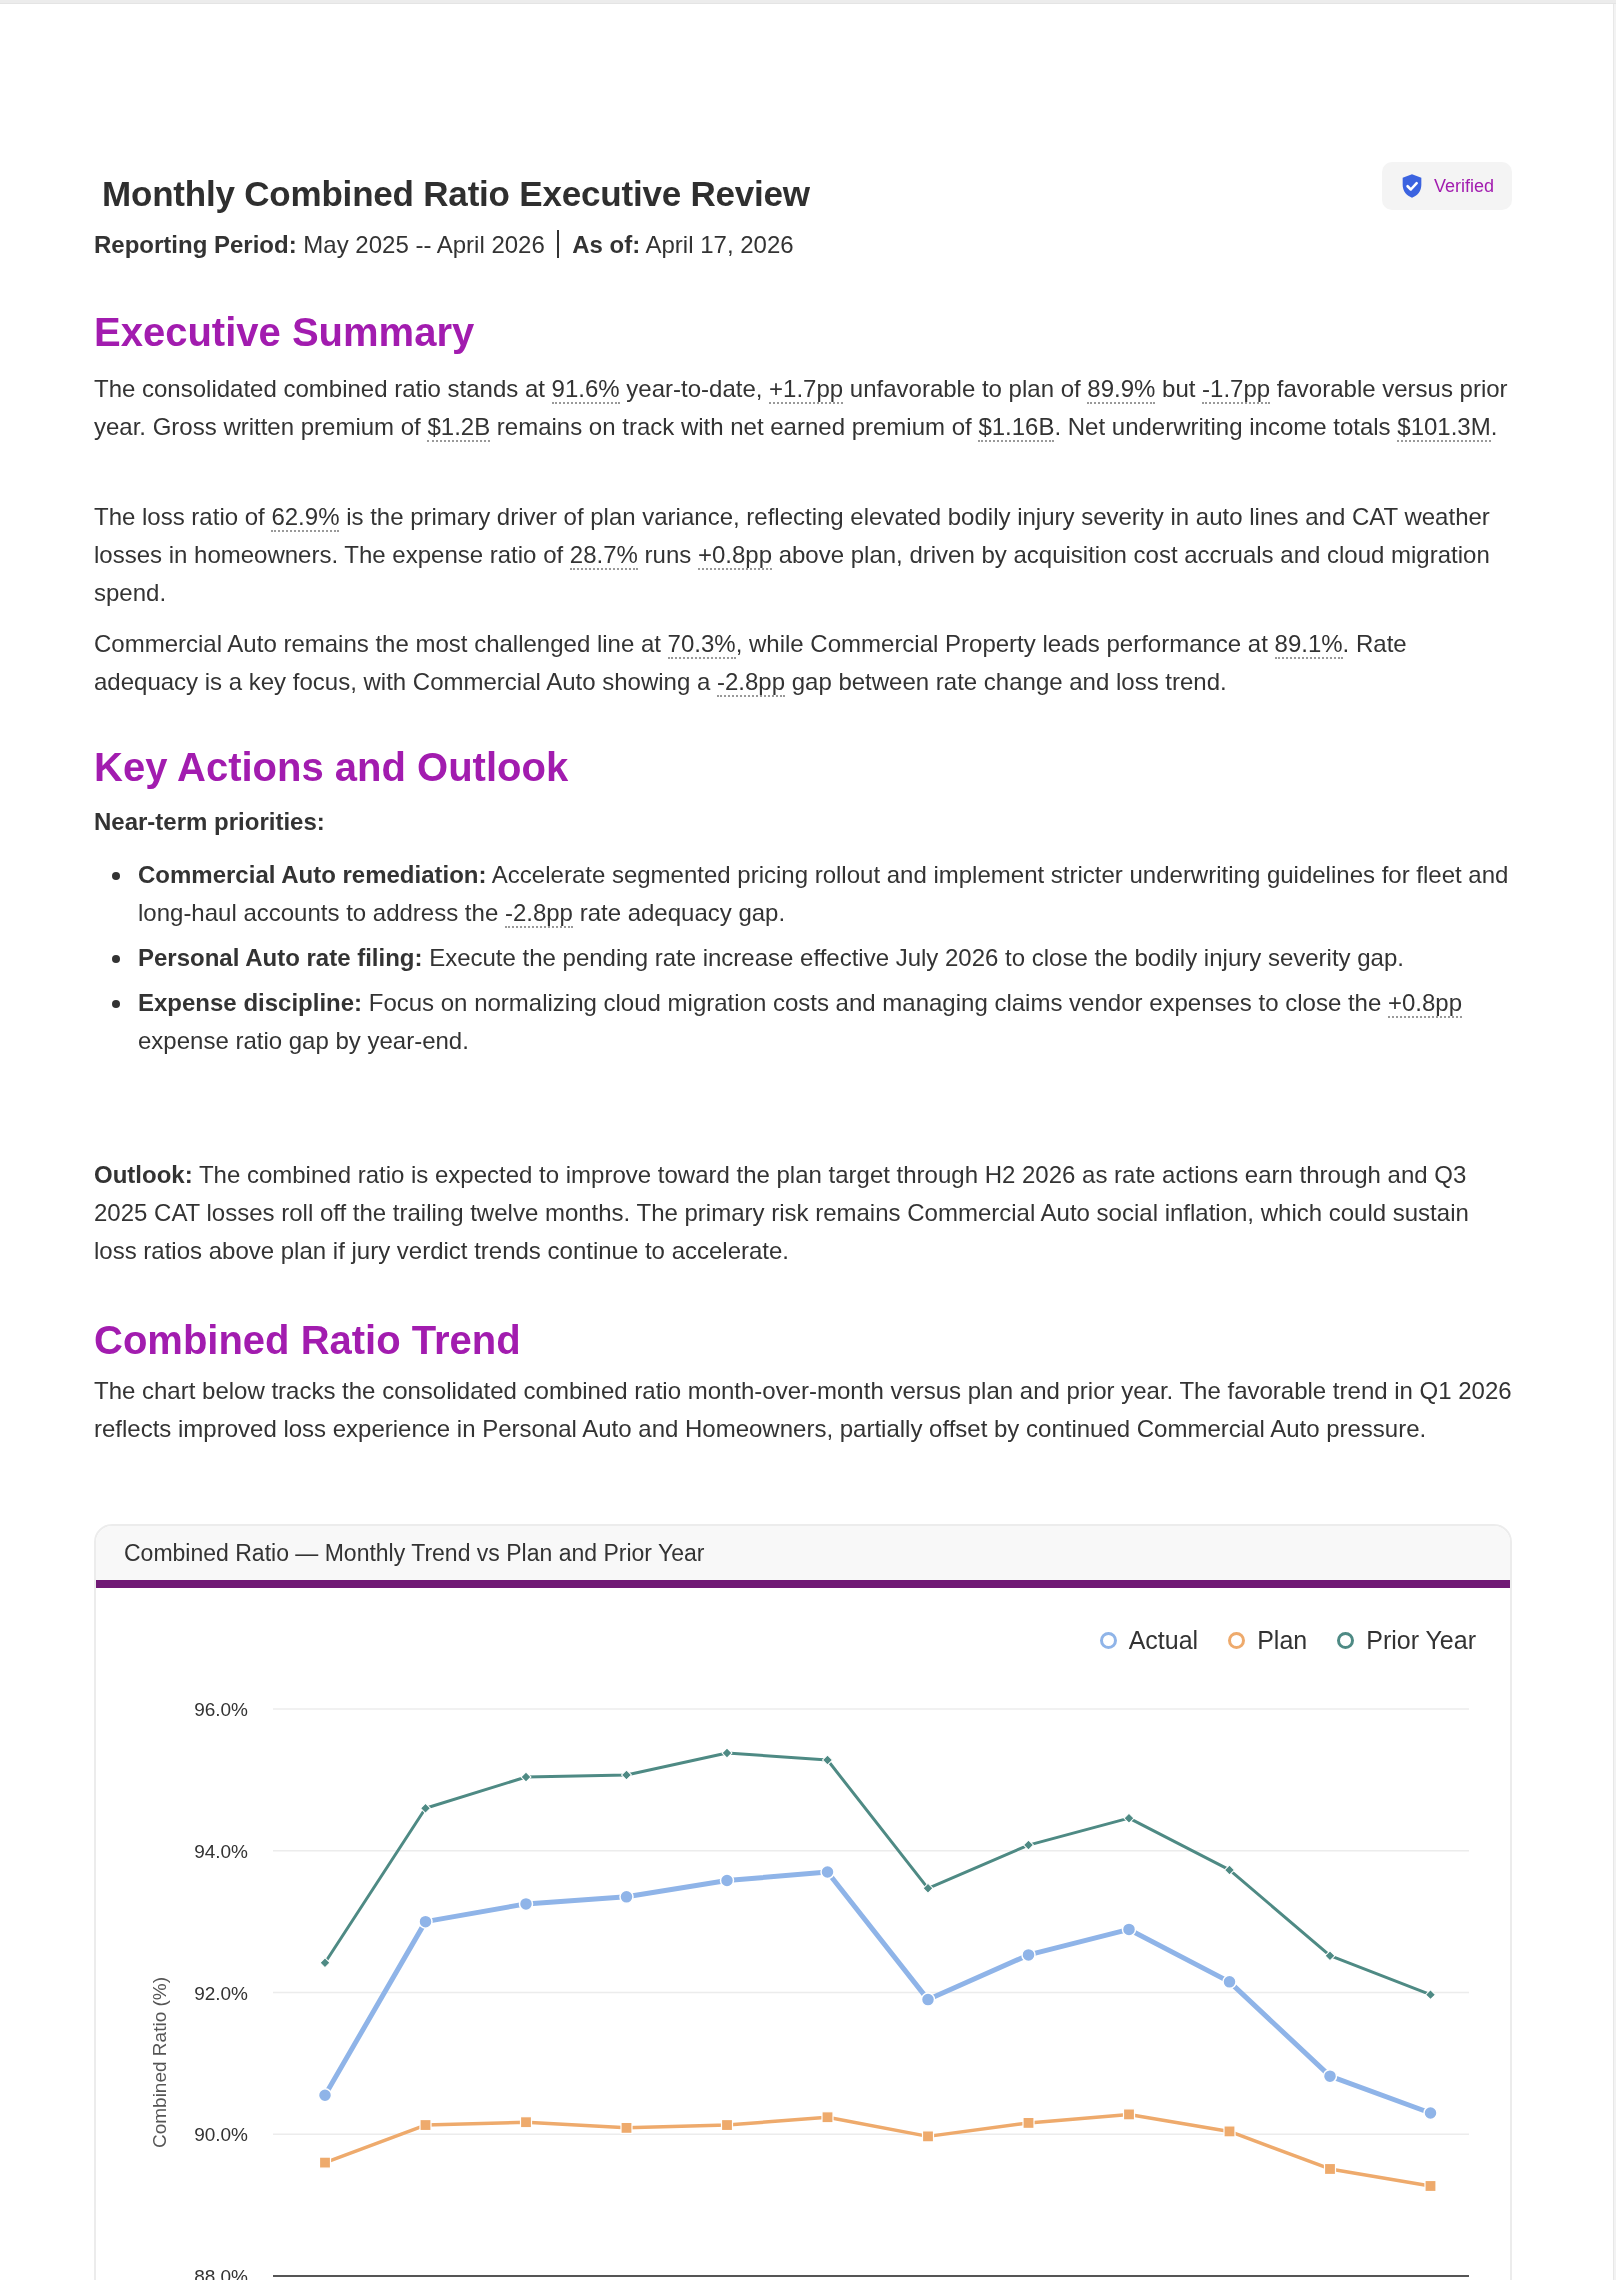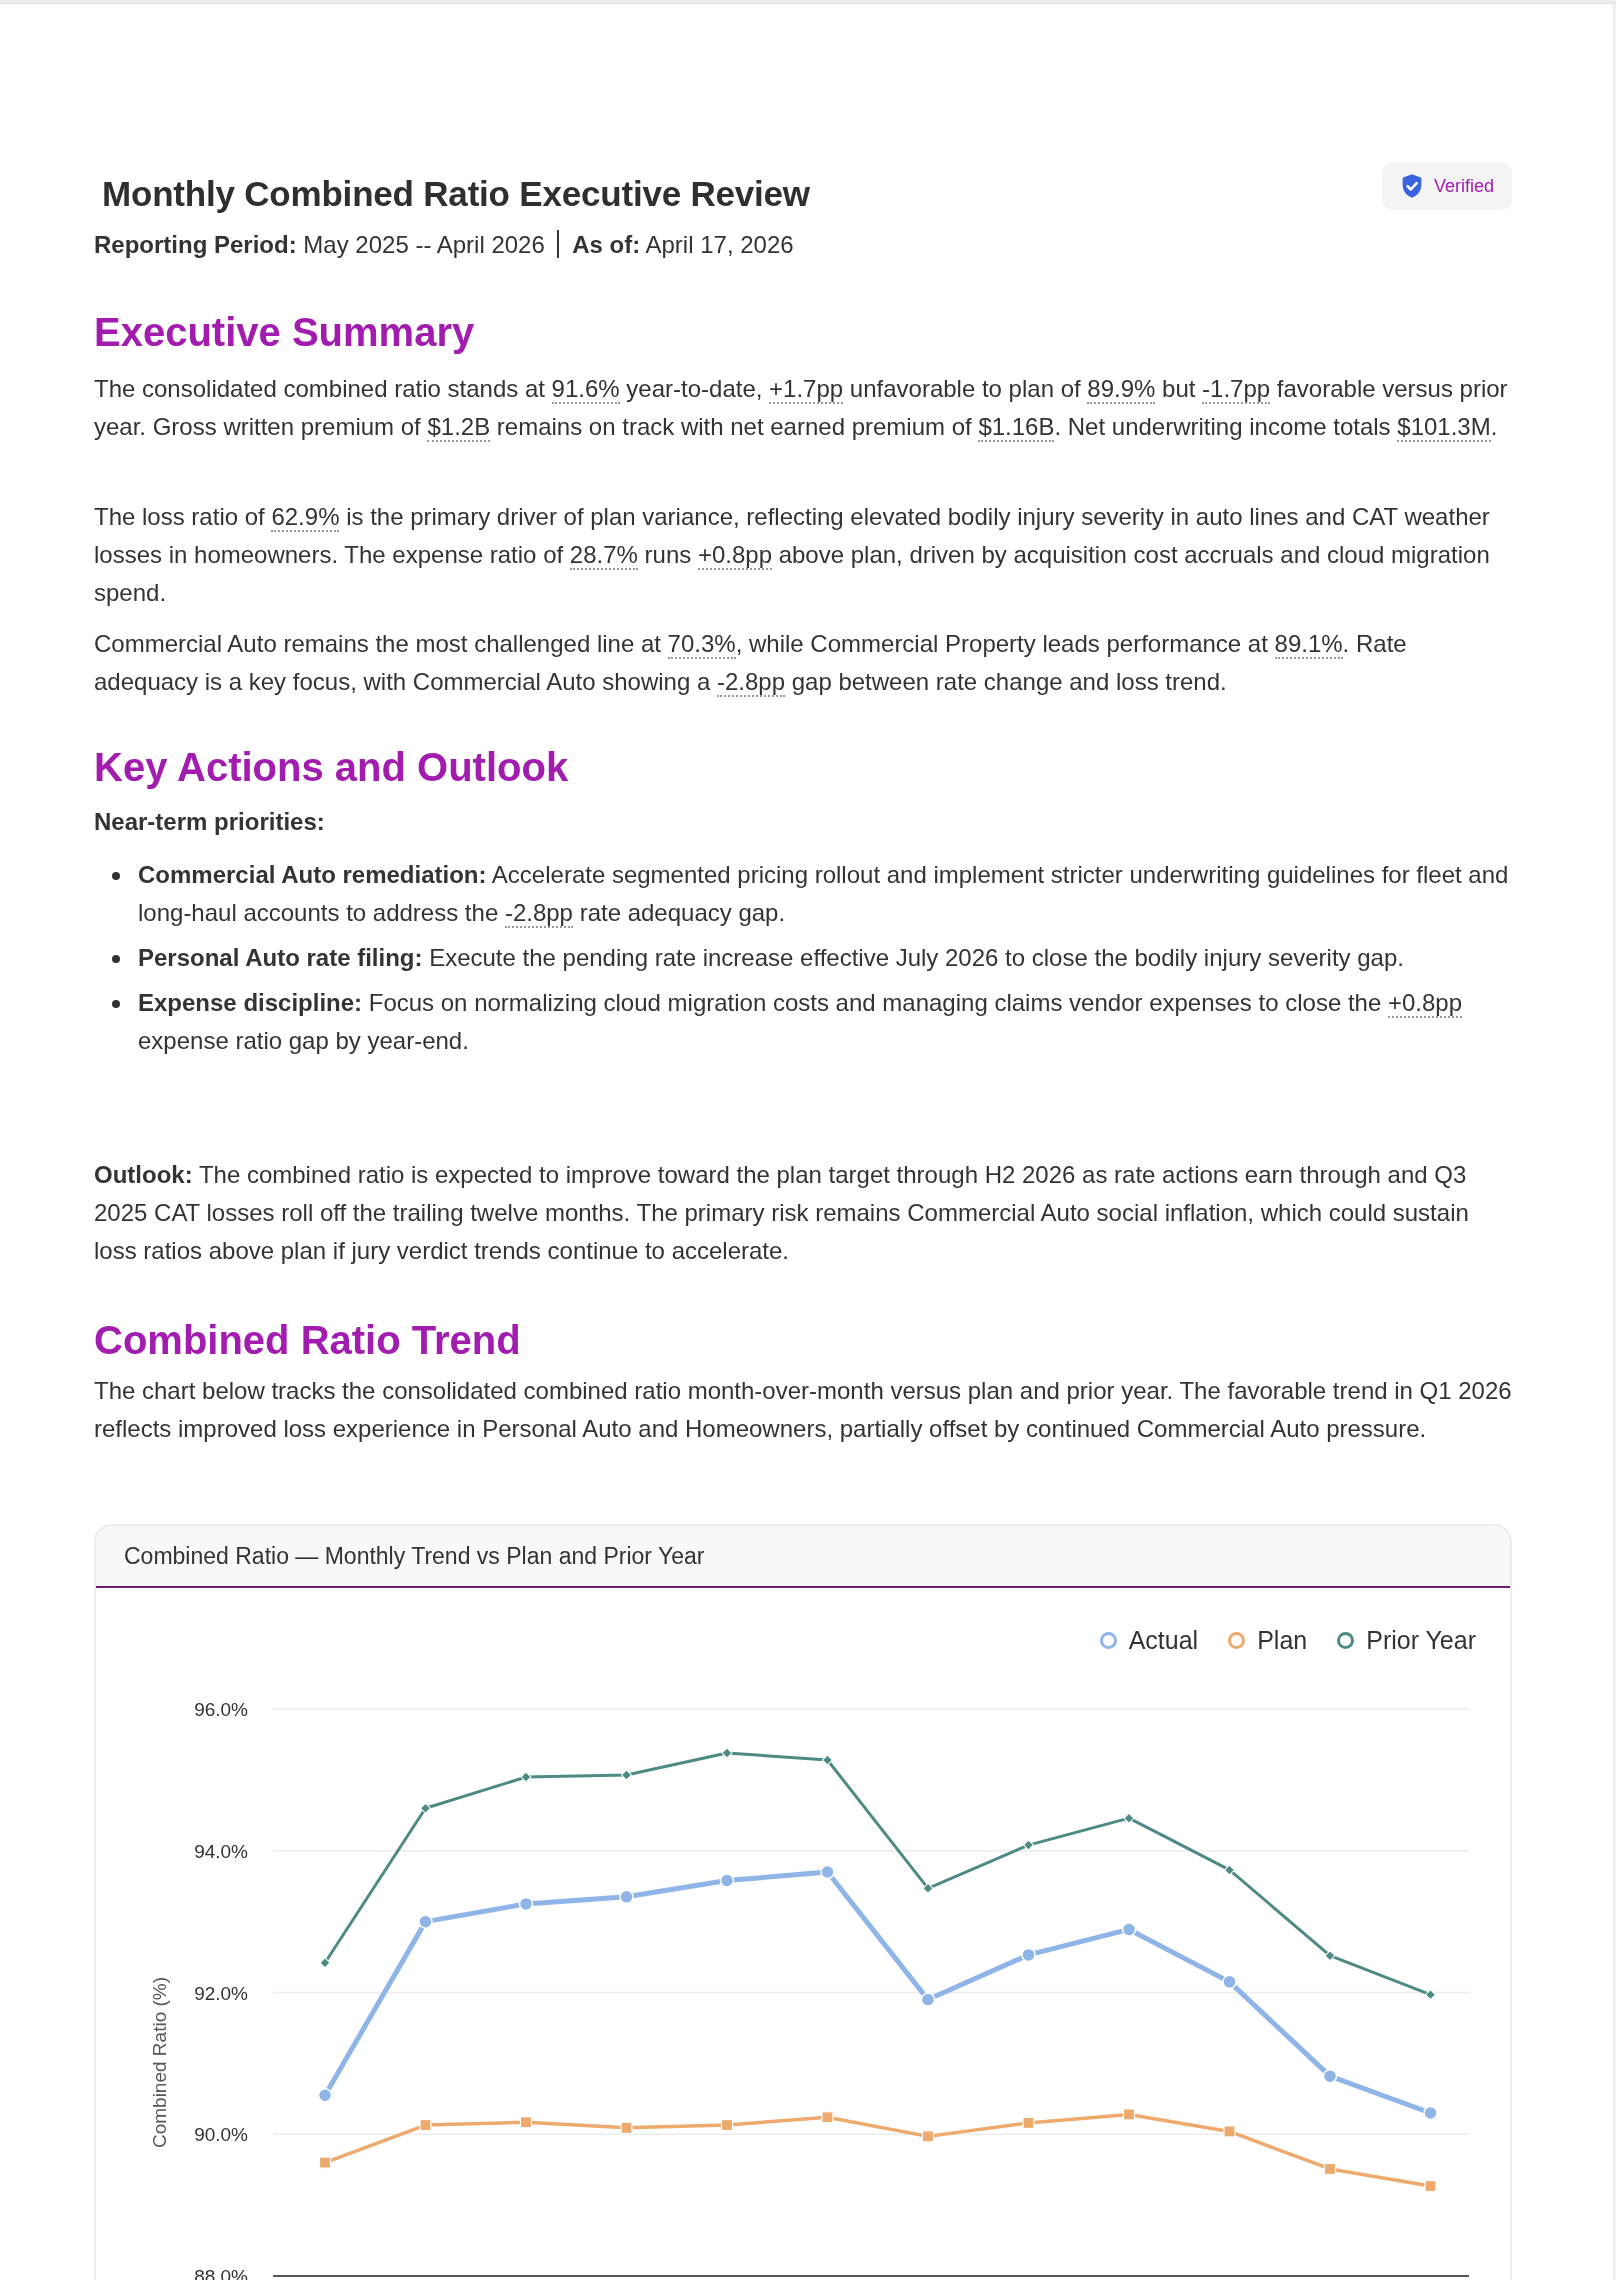--- a/index.html
+++ b/index.html
@@ -62,21 +62,21 @@
   }
   .ul li::before {
     content: ""; position: absolute; left: 18px; top: 16px; width: 8px; height: 8px;
     background: #333; border-radius: 50%;
   }
   .chart-card {
     position: absolute; left: 0; top: 1524px; width: 1418px; height: 800px;
     border: 2px solid #ececec; border-radius: 18px; overflow: hidden; background: #fff;
   }
   .chart-head {
-    height: 62px; background: #f8f8f8; border-bottom: 2px solid #701a75;
+    height: 62px; background: #f8f8f8; border-bottom: 8px solid #701a75;
     display: flex; align-items: center; padding-left: 28px;
     font-size: 23px; color: #333;
   }
   .legend {
     position: absolute; top: 100px; right: 34px; display: flex; gap: 30px;
     font-size: 25px; color: #333;
   }
   .legend .item { display: flex; align-items: center; gap: 12px; }
   .legend .ring { width: 17px; height: 17px; border-radius: 50%; border: 3px solid; }
   svg.plot { position: absolute; left: 0; top: 0; }

